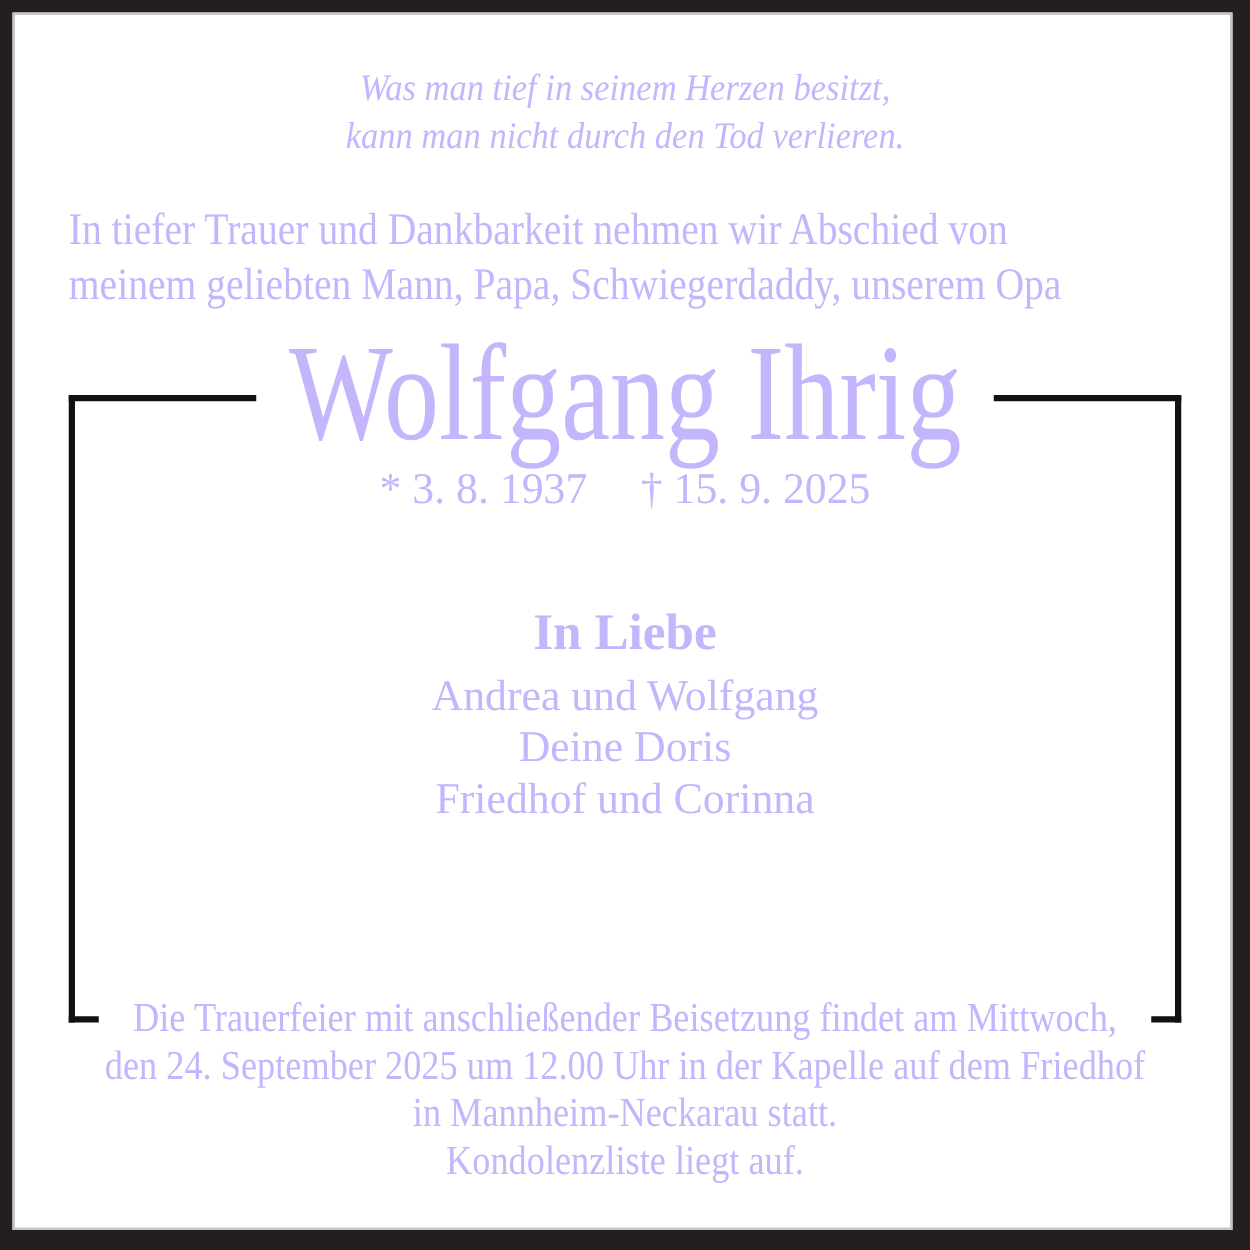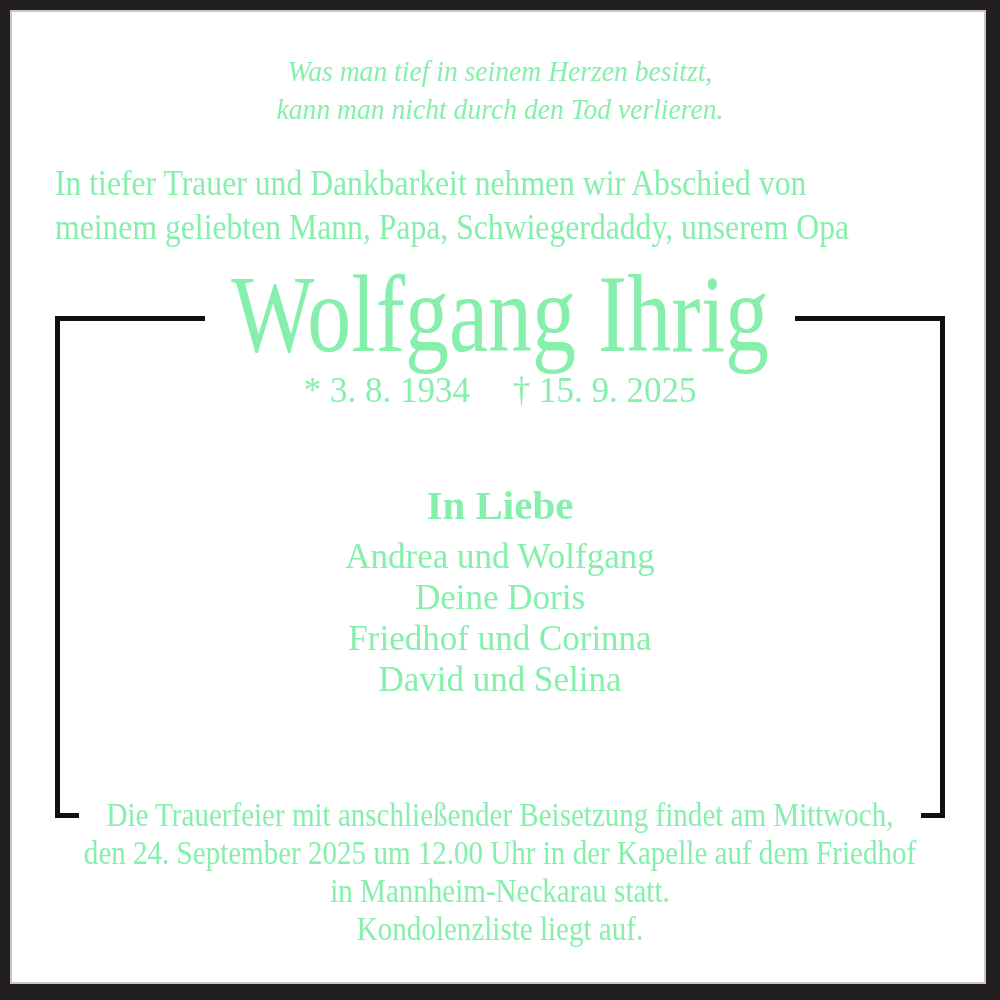--- a/index.html
+++ b/index.html
@@ -8,21 +8,21 @@
     padding: 0;
     background: #231f20;
   }
   .stage {
     position: relative;
     width: 1000px;
     height: 1000px;
     background: #231f20;
     overflow: hidden;
     font-family: "Liberation Serif", serif;
-    color: #86efac;
+    color: #c4b5fd;
   }
   .card {
     position: absolute;
     left: 10px;
     top: 10px;
     width: 976px;
     height: 974px;
     background: #ffffff;
     border: 2px solid #c6c6c6;
     box-sizing: border-box;
@@ -147,31 +147,30 @@
     <div class="intro">
       <div>In tiefer Trauer und Dankbarkeit nehmen wir Abschied von</div>
       <div>meinem geliebten Mann, Papa, Schwiegerdaddy, unserem Opa</div>
     </div>
 
     <div class="name">
       <span class="squeeze">Wolfgang Ihrig</span>
     </div>
 
     <div class="dates">
-      <span class="birth">* 3. 8. 1934</span>
+      <span class="birth">* 3. 8. 1937</span>
       <span class="death">† 15. 9. 2025</span>
     </div>
 
     <div class="in-liebe">In Liebe</div>
 
     <div class="mourners">
       <div>Andrea und Wolfgang</div>
       <div>Deine Doris</div>
       <div>Friedhof und Corinna</div>
-      <div>David und Selina</div>
     </div>
 
     <div class="funeral">
       <div>Die Trauerfeier mit anschließender Beisetzung findet am Mittwoch,</div>
       <div>den 24. September 2025 um 12.00 Uhr in der Kapelle auf dem Friedhof</div>
       <div>in Mannheim-Neckarau statt.</div>
       <div>Kondolenzliste liegt auf.</div>
     </div>
 
   </div>

